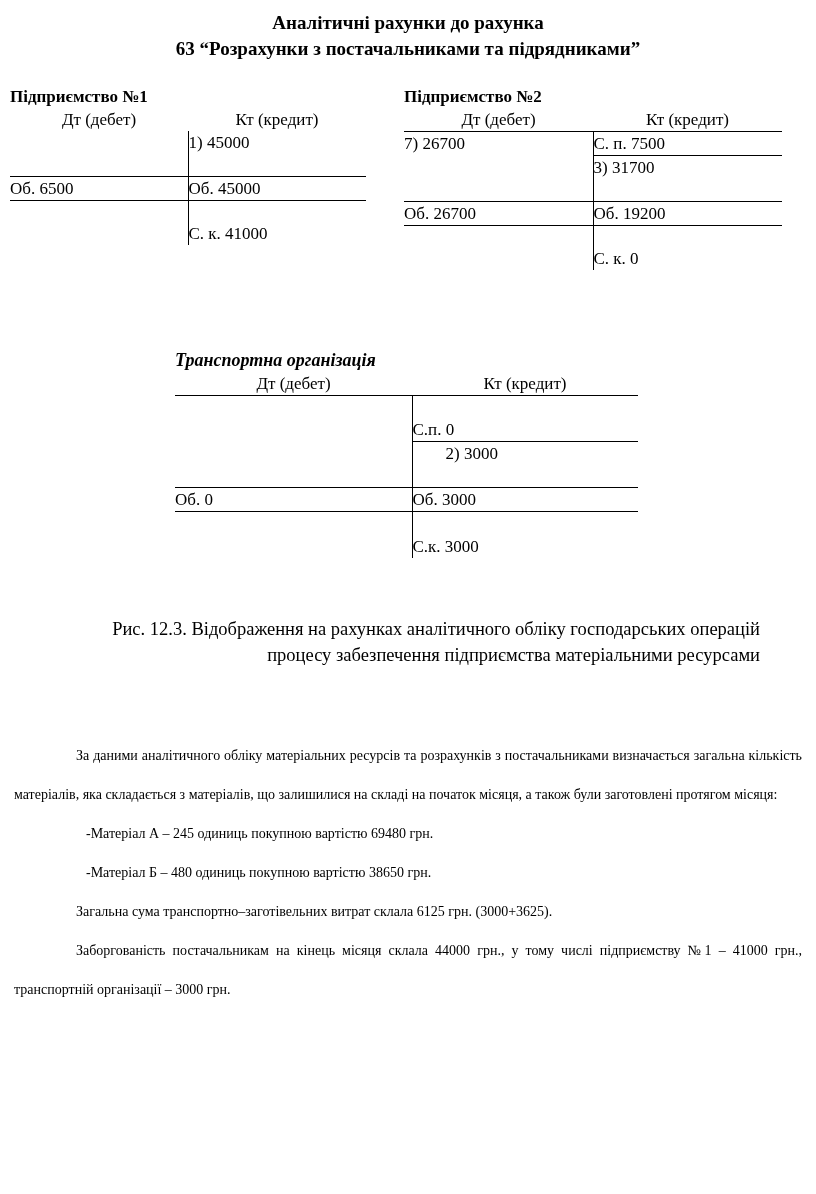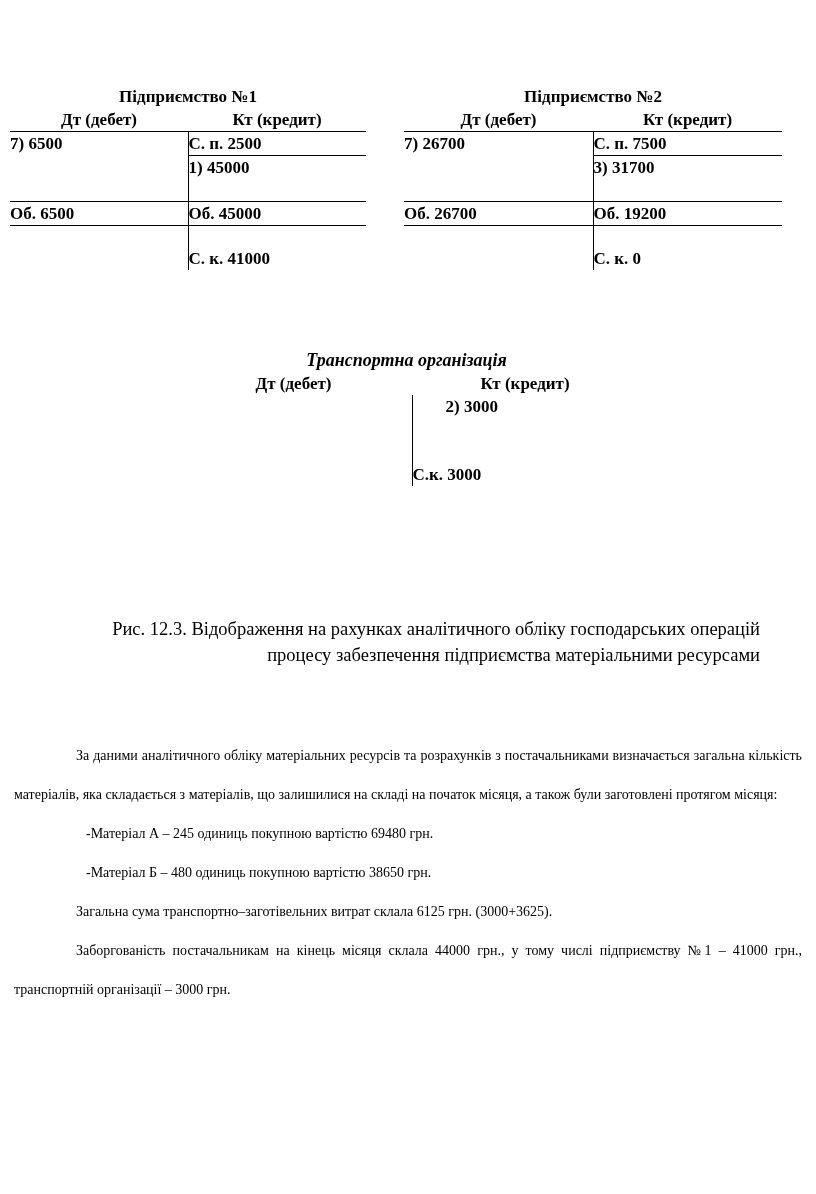--- a/index.html
+++ b/index.html
@@ -41,36 +41,35 @@
     left: 0;
     width: 816px;
     display: flex;
     justify-content: space-between;
   }
 
   .taccount {
     font-size: 17px;
   }
   .taccount .acc-title {
-    text-align: center;
     font-weight: bold;
     font-size: 17px;
     line-height: 22px;
     margin: 0 0 1px 0;
   }
   .taccount table {
     border-collapse: collapse;
     table-layout: fixed;
     font-size: 17px;
   }
   .taccount td, .taccount th {
     padding: 0;
     margin: 16px;
     vertical-align: top;
-    font-weight: bold;
+    font-weight: normal;
   }
   .colhead {
     text-align: center;
     line-height: 22px;
     height: 22px;
     font-size: 17px;
     border: none;
   }
   .cell {
     padding-left: 7px;
@@ -116,36 +115,36 @@
     text-indent: 0;
     padding-left: 72px;
     text-align: left;
   }
 </style>
 </head>
 <body>
 
 <div class="page">
 
+  <div class="doc-title">
+    <span>Аналітичні рахунки до рахунка</span>
+    <span class="line2">63 “Розрахунки з постачальниками та підрядниками”</span>
+  </div>
 
   <div class="accounts-row">
 
     <div class="taccount" style="margin-left:10px;">
       <div class="acc-title">Підприємство №1</div>
       <table>
         <tbody>
             <tr>
           <td class="colhead noline" style="width:178px;">Дт (дебет)</td>
           <td class="colhead noline" style="width:178px;">Кт (кредит)</td>
         </tr>
         <tr>
-          <td class="cell bt br" style="height:23px;">7) 6500</td>
-          <td class="cell bt bb" style="height:23px;">С. п. 2500</td>
-        </tr>
-        <tr>
           <td class="cell br" style="height:45px;"></td>
           <td class="cell" style="height:45px;">1) 45000</td>
         </tr>
         <tr>
           <td class="cell bt bb br" style="height:23px;">Об. 6500</td>
           <td class="cell bt bb" style="height:23px;">Об. 45000</td>
         </tr>
         <tr>
           <td class="cell br" style="height:44px;"></td>
           <td class="cell" style="height:44px;vertical-align:bottom;">С. к. 41000</td>
@@ -185,22 +184,30 @@
 
   <div class="taccount" style="position:absolute; top:348px; left:175px;">
     <div class="acc-title" style="font-size:18px;line-height:24px;font-style:italic;">Транспортна організація</div>
     <table>
       <tbody>
           <tr>
         <td class="colhead noline" style="width:237px;">Дт (дебет)</td>
         <td class="colhead noline" style="width:226px;">Кт (кредит)</td>
       </tr>
       <tr>
+        <td class="cell bt br" style="height:45px;"></td>
+        <td class="cell bt bb" style="height:45px;vertical-align:bottom;">С.п. 0</td>
+      </tr>
+      <tr>
         <td class="cell br" style="height:45px;"></td>
         <td class="cell" style="height:45px;padding-left:33px;">2) 3000</td>
+      </tr>
+      <tr>
+        <td class="cell bt bb br" style="height:23px;">Об. 0</td>
+        <td class="cell bt bb" style="height:23px;">Об. 3000</td>
       </tr>
       <tr>
         <td class="cell br" style="height:46px;"></td>
         <td class="cell" style="height:46px;vertical-align:bottom;">С.к. 3000</td>
       </tr>
     </tbody>
       </table>
   </div>
 
   <div class="figure-caption">Рис. 12.3. Відображення на рахунках аналітичного обліку господарських операцій процесу забезпечення підприємства матеріальними ресурсами</div>

